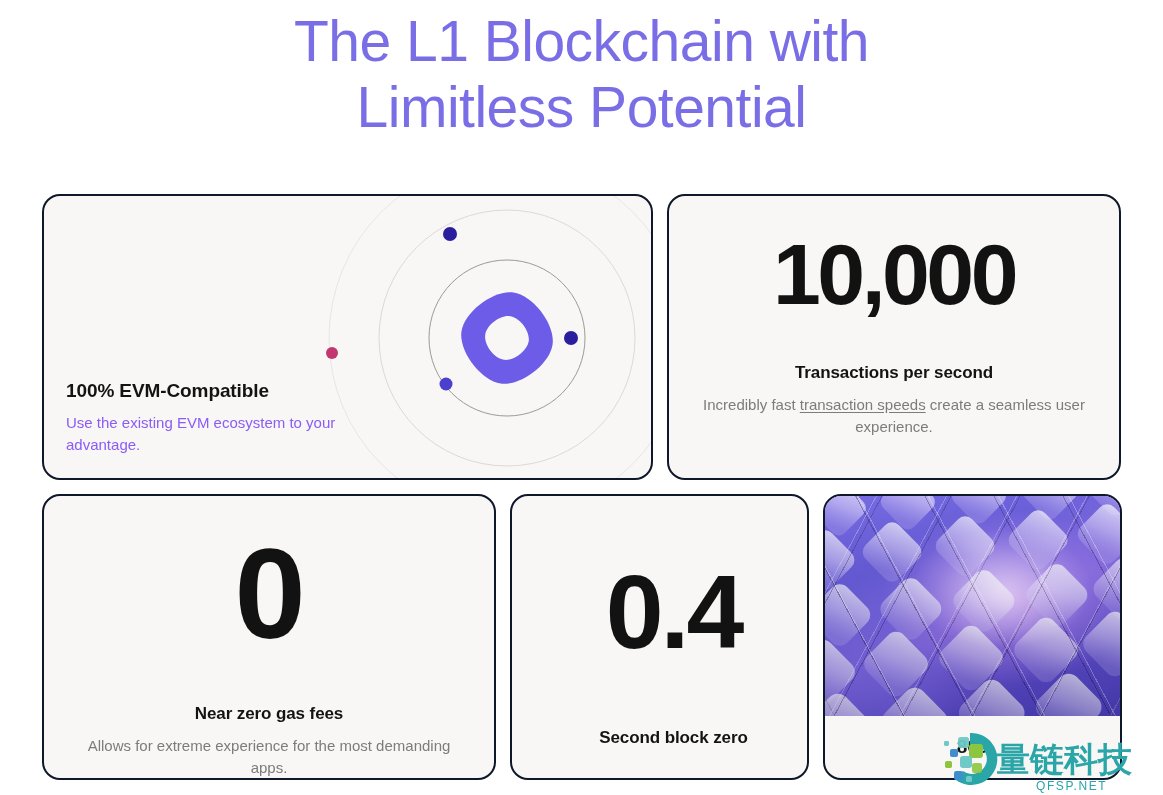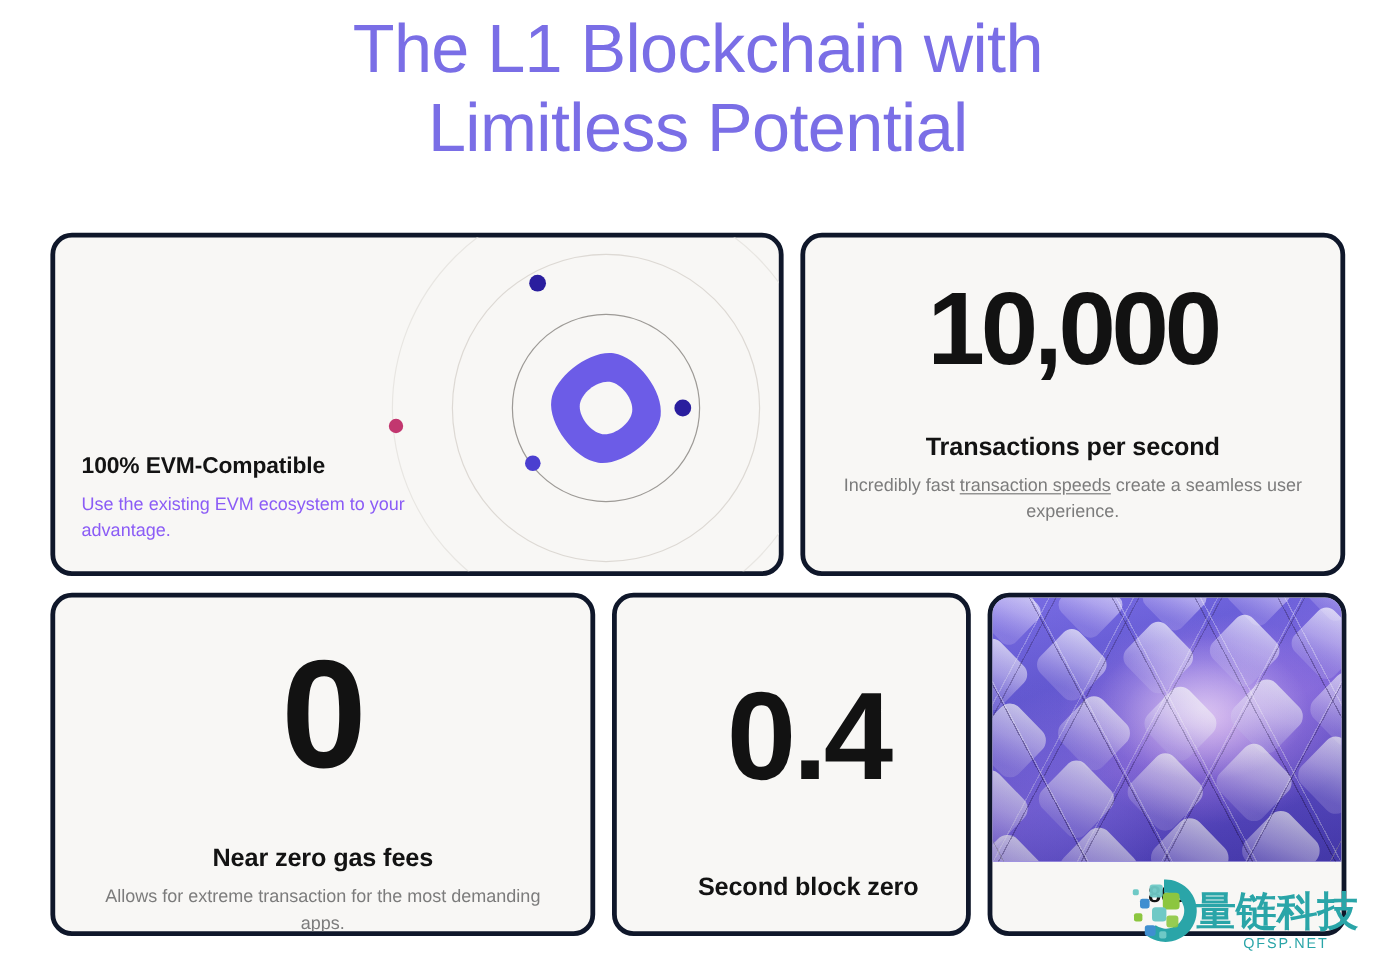--- a/index.html
+++ b/index.html
@@ -45,21 +45,21 @@
     display: grid;
     grid-template-columns: 611px 454px;
     grid-template-rows: 286px 286px;
     column-gap: 14px;
     row-gap: 14px;
   }
 
   .card {
     position: relative;
     background: #f8f7f5;
-    border: 4px solid #0f172a;
+    border: 2px solid #0f172a;
     border-radius: 18px;
     overflow: hidden;
   }
 
   
   .row2 {
     grid-column: 1 / span 2;
     display: grid;
     grid-template-columns: 454px 299px 299px;
     column-gap: 14px;
@@ -116,21 +116,21 @@
     color: #121212;
     letter-spacing: -3px;
     line-height: 1;
   }
 
   .num-10000 { font-size: 86px; letter-spacing: -3.5px; }
   .num-0     { font-size: 128px; letter-spacing: -2px; }
   .num-04    { font-size: 104px; letter-spacing: -3px; }
 
   .stat-label {
-    font-size: 21px;
+    font-size: 17px;
     font-weight: 700;
     color: #131313;
     letter-spacing: -0.1px;
     line-height: 24px;
   }
 
   .stat-desc {
     margin-top: 9px;
     font-size: 15px;
     line-height: 22px;
@@ -266,21 +266,21 @@
       <div class="stat-desc">
         <span>Incredibly fast </span><a class="inline-link" href="#">transaction speeds</a><span> create a seamless user experience.</span>
       </div>
     </div>
 
     <div class="row2">
 
       <div class="card stat-card card-gas">
         <div class="stat-number num-0">0</div>
         <div class="stat-label">Near zero gas fees</div>
-        <div class="stat-desc">Allows for extreme transaction for the most demanding apps.</div>
+        <div class="stat-desc">Allows for extreme experience for the most demanding apps.</div>
       </div>
 
       <div class="card stat-card card-block">
         <div class="stat-number num-04">0.4</div>
         <div class="stat-label">Second block zero</div>
       </div>
 
       <div class="card card-image">
         <div class="tile-art">
           <div class="tiles">

